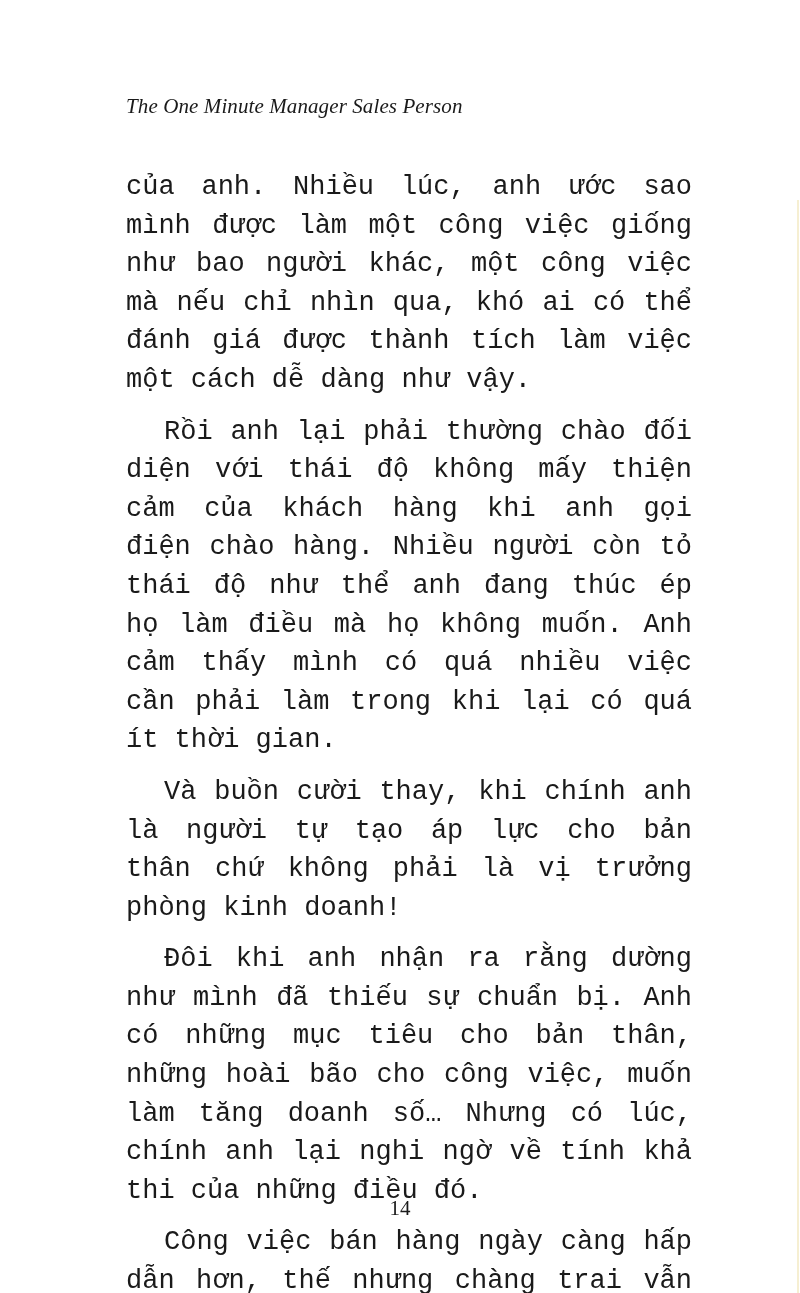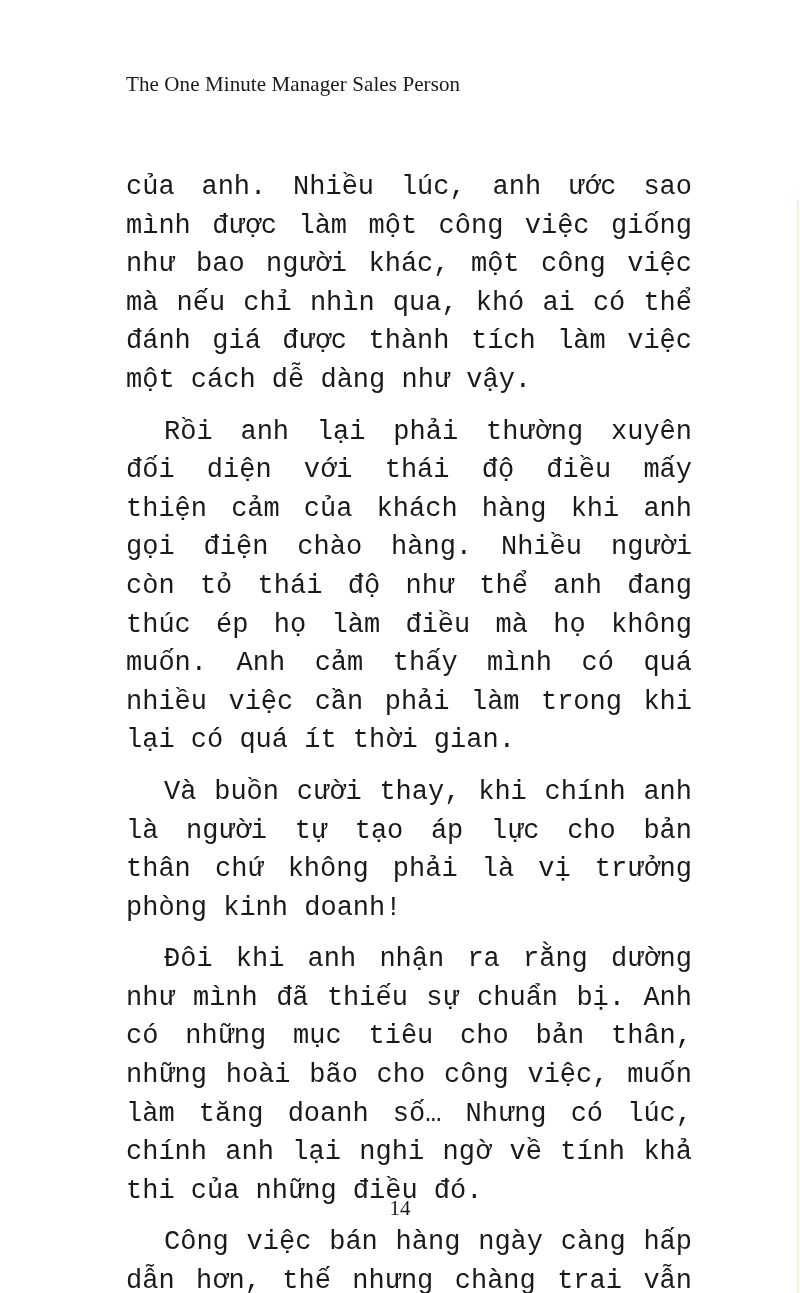--- a/index.html
+++ b/index.html
@@ -26,25 +26,26 @@
       position: absolute;
       left: 797px;
       top: 200px;
       width: 2px;
       height: 1093px;
       background: #f6efd2;
     }
     .running-head {
       position: absolute;
       left: 126px;
-      top: 72px;
+      top: 94px;
       font-size: 21px;
       letter-spacing: 0.1px;
       color: #1a1a1a;
       white-space: nowrap;
+      font-style: italic;
     }
     .body-text {
       position: absolute;
       left: 126px;
       top: 168px;
       width: 566px;
       font-size: 27px;
       line-height: 38.6px;
       text-align: justify;
       color: #1a1a1a;
@@ -70,20 +71,20 @@
 </head>
 <body>
 
 <div class="page">
   <div class="edge-line"></div>
 
   <div class="running-head">The One Minute Manager Sales Person</div>
 
   <div class="body-text">
     <p>của anh. Nhiều lúc, anh ước sao mình được làm một công việc giống như bao người khác, một công việc mà nếu chỉ nhìn qua, khó ai có thể đánh giá được thành tích làm việc một cách dễ dàng như vậy.</p>
-    <p class="indent">Rồi anh lại phải thường xuyên đối diện với thái độ điều mấy thiện cảm của khách hàng khi anh gọi điện chào hàng. Nhiều người còn tỏ thái độ như thể anh đang thúc ép họ làm điều mà họ không muốn. Anh cảm thấy mình có quá nhiều việc cần phải làm trong khi lại có quá ít thời gian.</p>
+    <p class="indent">Rồi anh lại phải thường chào đối diện với thái độ không mấy thiện cảm của khách hàng khi anh gọi điện chào hàng. Nhiều người còn tỏ thái độ như thể anh đang thúc ép họ làm điều mà họ không muốn. Anh cảm thấy mình có quá nhiều việc cần phải làm trong khi lại có quá ít thời gian.</p>
     <p class="indent">Và buồn cười thay, khi chính anh là người tự tạo áp lực cho bản thân chứ không phải là vị trưởng phòng kinh doanh!</p>
     <p class="indent">Đôi khi anh nhận ra rằng dường như mình đã thiếu sự chuẩn bị. Anh có những mục tiêu cho bản thân, những hoài bão cho công việc, muốn làm tăng doanh số… Nhưng có lúc, chính anh lại nghi ngờ về tính khả thi của những điều đó.</p>
     <p class="indent">Công việc bán hàng ngày càng hấp dẫn hơn, thế nhưng chàng trai vẫn chưa nhận ra điều đó. Cũng như các nhân viên bán hàng khác, anh rất sợ bị khách hàng từ chối. Cả anh và những nhân viên bán hàng đó đều chưa hiểu rằng bị từ chối là</p>
   </div>
 
   <div class="folio">14</div>
 </div>
 
 </body></html>

